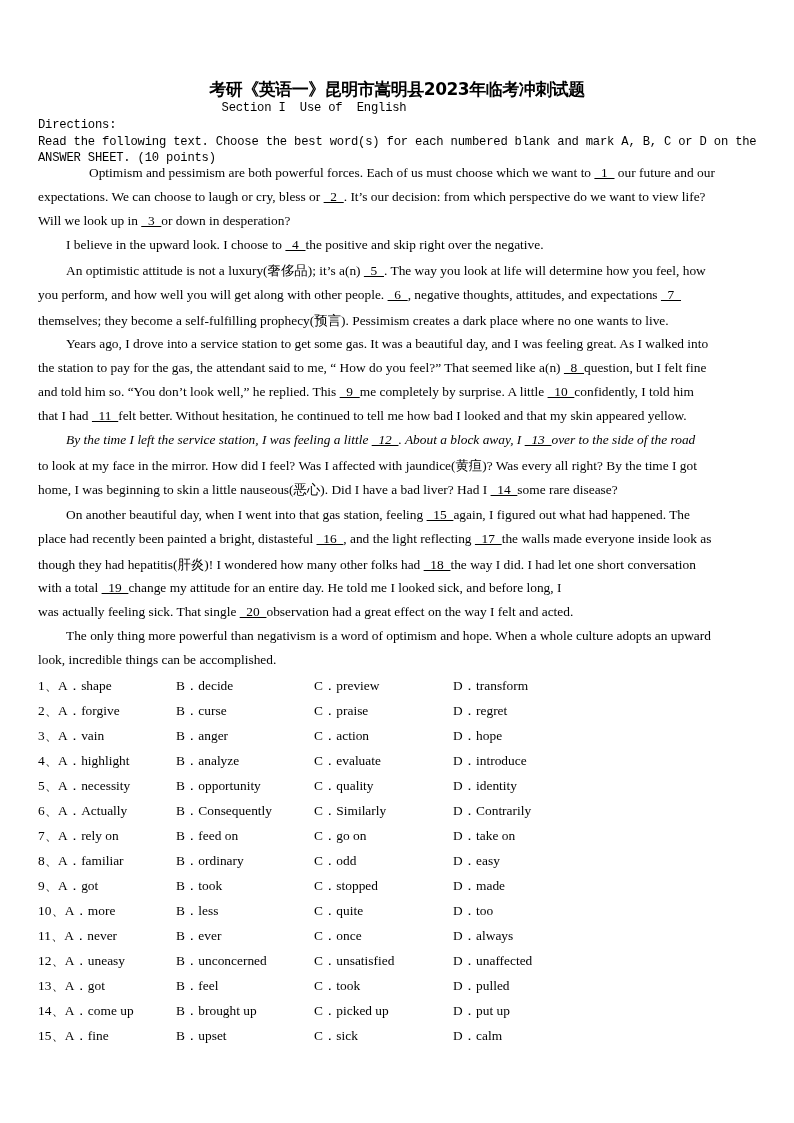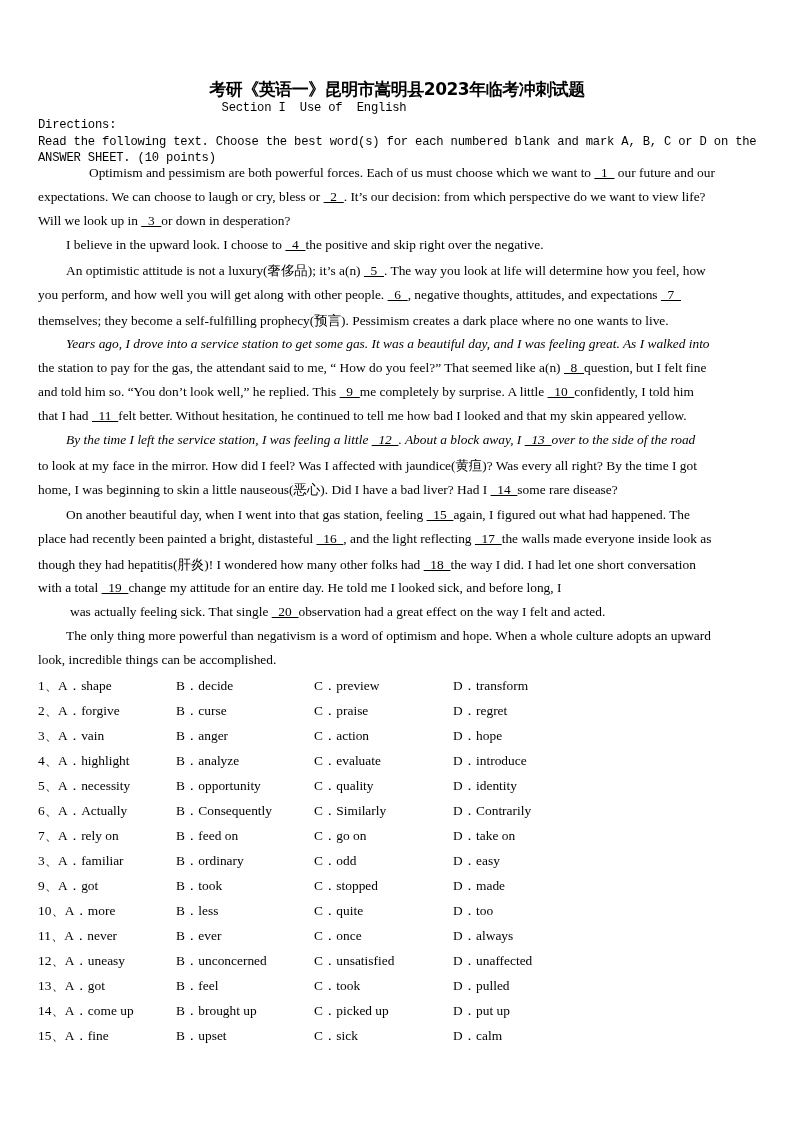--- a/index.html
+++ b/index.html
@@ -31,32 +31,32 @@
 <div class="dir-text mono">Read the following text. Choose the best word(s) for each numbered blank and mark A, B, C or D on the ANSWER SHEET. (10 points)</div>
 
 <div id="passage">
     <div class="line serif ind2" style="top: 165px;"><span>Optimism and pessimism are both powerful forces. Each of us must choose which we want to </span><span class="blank">  1  </span><span> our future and our</span></div>
     <div class="line serif" style="top: 189px;"><span>expectations. We can choose to laugh or cry, bless or </span><span class="blank">  2  </span><span>. It’s our decision: from which perspective do we want to view life?</span></div>
     <div class="line serif" style="top: 213px;"><span>Will we look up in </span><span class="blank">  3  </span><span>or down in desperation?</span></div>
     <div class="line serif ind" style="top: 237px;"><span>I believe in the upward look. I choose to </span><span class="blank">  4  </span><span>the positive and skip right over the negative.</span></div>
     <div class="line serif ind" style="top: 262px;"><span>An optimistic attitude is not a luxury(奢侈品); it’s a(n) </span><span class="blank">  5  </span><span>. The way you look at life will determine how you feel, how</span></div>
     <div class="line serif" style="top: 287px;"><span>you perform, and how well you will get along with other people. </span><span class="blank">  6  </span><span>, negative thoughts, attitudes, and expectations </span><span class="blank">  7  </span><span></span></div>
     <div class="line serif" style="top: 312px;"><span>themselves; they become a self-fulfilling prophecy(预言). Pessimism creates a dark place where no one wants to live.</span></div>
-    <div class="line serif ind" style="top: 336px; font-style: italic;"><span>Years ago, I drove into a service station to get some gas. It was a beautiful day, and I was feeling great. As I walked into</span></div>
+    <div class="line serif ind" style="top: 336px;"><span>Years ago, I drove into a service station to get some gas. It was a beautiful day, and I was feeling great. As I walked into</span></div>
     <div class="line serif" style="top: 360px;"><span>the station to pay for the gas, the attendant said to me, “ How do you feel?” That seemed like a(n) </span><span class="blank">  8  </span><span>question, but I felt fine</span></div>
     <div class="line serif" style="top: 384px;"><span>and told him so. “You don’t look well,” he replied. This </span><span class="blank">  9  </span><span>me completely by surprise. A little </span><span class="blank">  10  </span><span>confidently, I told him</span></div>
     <div class="line serif" style="top: 408px;"><span>that I had </span><span class="blank">  11  </span><span>felt better. Without hesitation, he continued to tell me how bad I looked and that my skin appeared yellow.</span></div>
     <div class="line serif ind" style="top: 432px; font-style: italic;"><span>By the time I left the service station, I was feeling a little </span><span class="blank">  12  </span><span>. About a block away, I </span><span class="blank">  13  </span><span>over to the side of the road</span></div>
     <div class="line serif" style="top: 457px;"><span>to look at my face in the mirror. How did I feel? Was I affected with jaundice(黄疸)? Was every all right? By the time I got</span></div>
     <div class="line serif" style="top: 481px;"><span>home, I was beginning to skin a little nauseous(恶心). Did I have a bad liver? Had I </span><span class="blank">  14  </span><span>some rare disease?</span></div>
     <div class="line serif ind" style="top: 507px;"><span>On another beautiful day, when I went into that gas station, feeling </span><span class="blank">  15  </span><span>again, I figured out what had happened.  The</span></div>
     <div class="line serif" style="top: 531px;"><span>place had recently been painted a bright, distasteful </span><span class="blank">  16  </span><span>, and the light reflecting </span><span class="blank">  17  </span><span>the walls made everyone inside look as</span></div>
     <div class="line serif" style="top: 556px;"><span>though they had hepatitis(肝炎)! I wondered how many other folks had </span><span class="blank">  18  </span><span>the way I did. I had let one short conversation</span></div>
     <div class="line serif" style="top: 580px;"><span>with a total </span><span class="blank">  19  </span><span>change my attitude for an entire day. He told me I looked sick, and before long, I</span></div>
-    <div class="line serif" style="top: 604px; margin-left: 32px;"><span>was actually feeling sick. That single </span><span class="blank">  20  </span><span>observation had a great effect on the way I felt and acted.</span></div>
+    <div class="line serif" style="top: 604px;"><span>was actually feeling sick. That single </span><span class="blank">  20  </span><span>observation had a great effect on the way I felt and acted.</span></div>
     <div class="line serif ind" style="top: 628px;"><span>The only thing more powerful than negativism is a word of optimism and hope. When a whole culture adopts an upward</span></div>
     <div class="line serif" style="top: 652px;"><span>look, incredible things can be accomplished.</span></div>
   </div>
 <div id="questions">
     <div class="opt-row serif" style="top: 677px;">
       <span class="oa">1、A．shape</span>
       <span class="ob">B．decide</span>
       <span class="oc">C．preview</span>
       <span class="od">D．transform</span>
     </div>
@@ -90,21 +90,21 @@
       <span class="oc">C．Similarly</span>
       <span class="od">D．Contrarily</span>
     </div>
     <div class="opt-row serif" style="top: 827px;">
       <span class="oa">7、A．rely on</span>
       <span class="ob">B．feed on</span>
       <span class="oc">C．go on</span>
       <span class="od">D．take on</span>
     </div>
     <div class="opt-row serif" style="top: 852px;">
-      <span class="oa">3、A．familiar</span>
+      <span class="oa">8、A．familiar</span>
       <span class="ob">B．ordinary</span>
       <span class="oc">C．odd</span>
       <span class="od">D．easy</span>
     </div>
     <div class="opt-row serif" style="top: 877px;">
       <span class="oa">9、A．got</span>
       <span class="ob">B．took</span>
       <span class="oc">C．stopped</span>
       <span class="od">D．made</span>
     </div>

